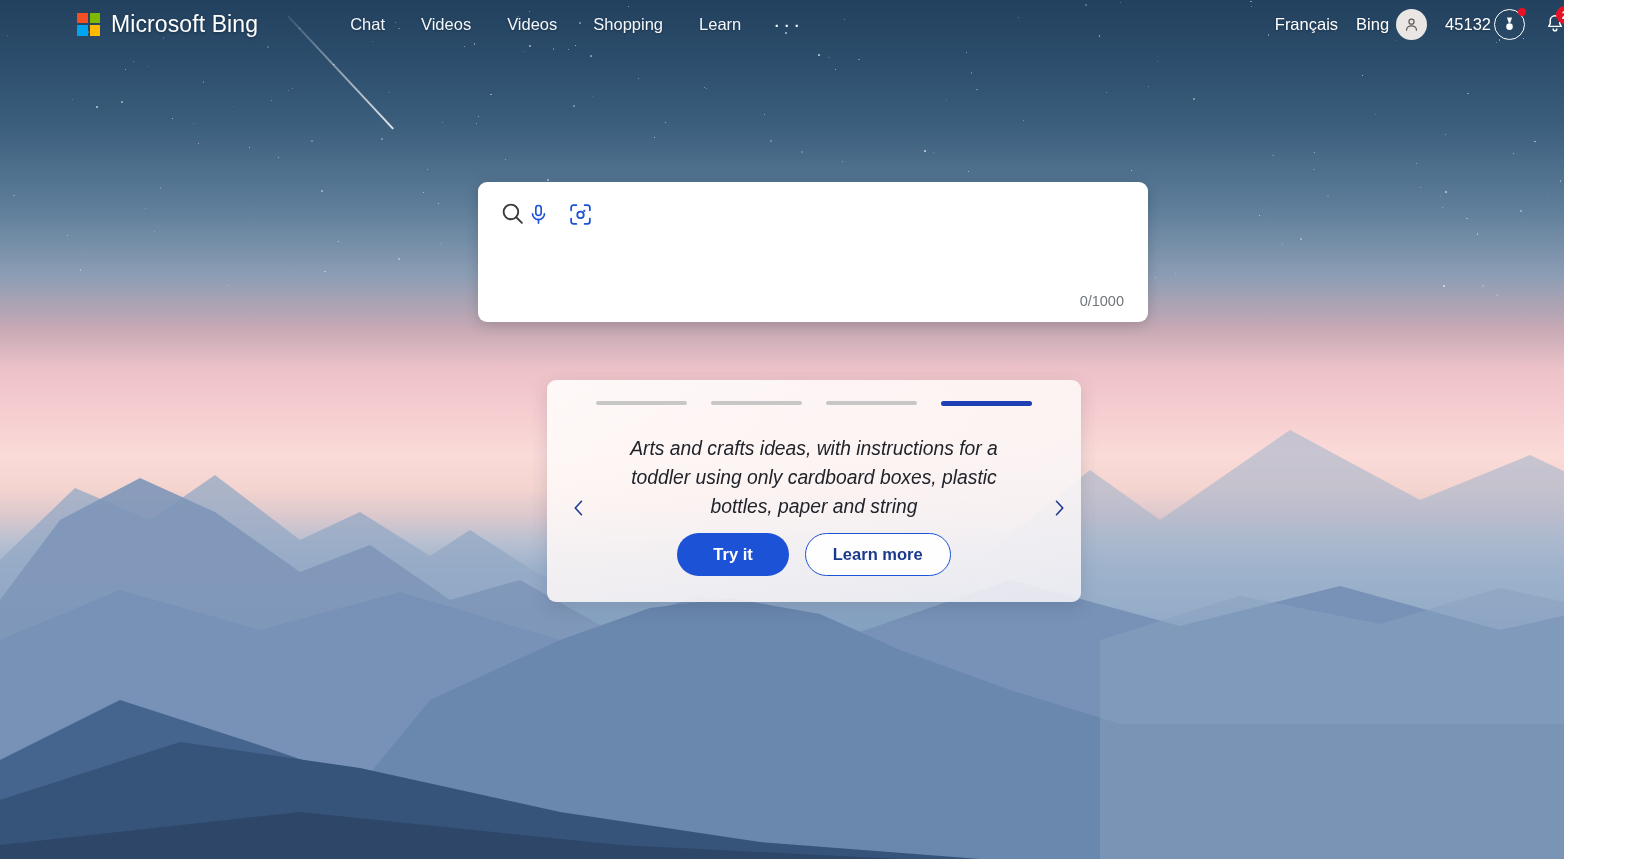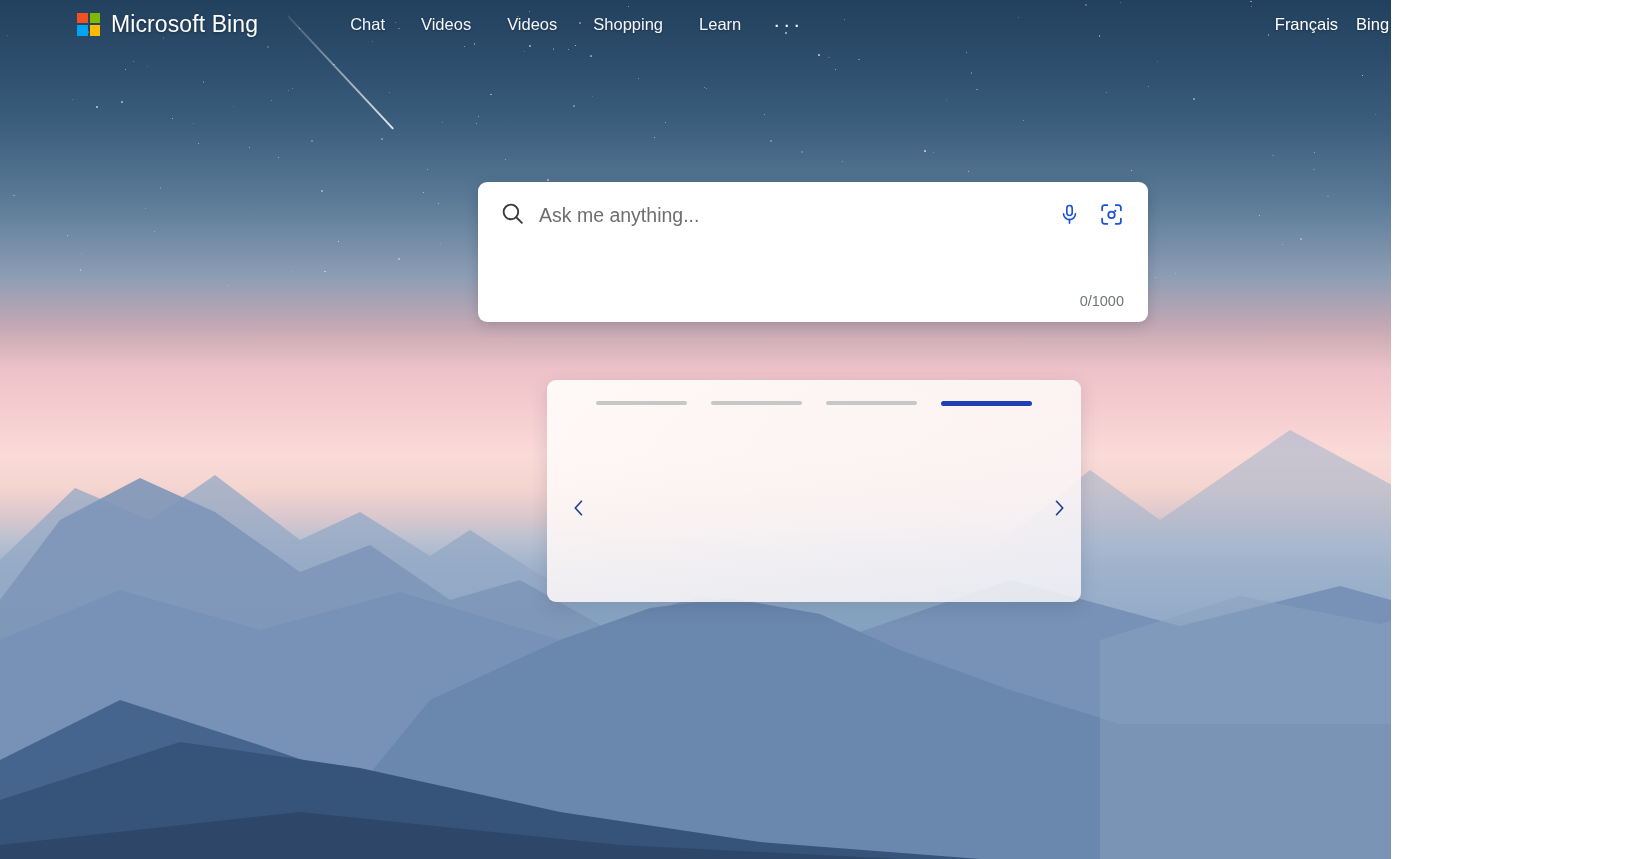--- a/index.html
+++ b/index.html
@@ -6,21 +6,21 @@
 
   html, body {
     width: 1635px;
     height: 859px;
     overflow: hidden;
     font-family: "Liberation Sans", sans-serif;
   }
 
   #stage {
     position: relative;
-    width: 1391px;
+    width: 1564px;
     height: 859px;
     overflow: hidden;
     background: #2b4a6b;
   }
 
   
   .bg-sky {
     position: absolute;
     inset: 0;
     background: linear-gradient(to bottom,
@@ -618,21 +618,20 @@
 
   <div class="searchbox">
     <div class="sb-row">
       <span class="sb-search-icon">
         <svg width="25" height="25" viewBox="0 0 24 24" fill="none" stroke="#3b3b3b" stroke-width="1.8">
           <circle cx="10.5" cy="10.5" r="7"></circle>
           <path d="M15.6 15.6 L21 21" stroke-linecap="round"></path>
         </svg>
       </span>
 
-      <input class="sb-input" type="text" placeholder="Ask me anything..." style="">
 
       <span class="sb-actions">
         <button class="sb-icon-btn" aria-label="voice search">
           <svg width="23" height="23" viewBox="0 0 24 24" fill="none" stroke="#1b52d6" stroke-width="1.7">
             <rect x="9.2" y="2.6" width="5.6" height="10.4" rx="2.8"></rect>
             <path d="M5.8 11.2a6.2 6.2 0 0 0 12.4 0" stroke-linecap="round"></path>
             <path d="M12 17.4v3.6" stroke-linecap="round"></path>
           </svg>
         </button>
         <button class="sb-icon-btn" aria-label="visual search">
@@ -653,21 +652,26 @@
 
   <div class="card">
 
     <div class="bars">
       <div class="bar"></div>
       <div class="bar"></div>
       <div class="bar"></div>
       <div class="bar active"></div>
     </div>
 
-
+    <div class="card-text">Arts and crafts ideas, with instructions for a toddler using only cardboard boxes, plastic bottles, paper and string</div>
+
+    <div class="card-btns">
+      <button class="btn-primary">Try it</button>
+      <button class="btn-secondary">Learn more</button>
+    </div>
   </div>
 
   <div class="arrow arrow-prev" style="left:562px; top:491px; transform:none;">
     <svg width="20" height="20" viewBox="0 0 24 24" fill="none" stroke="#1b3a8f" stroke-width="1.9">
       <path d="M15 4 L7.5 12 L15 20" stroke-linecap="round" stroke-linejoin="round"></path>
     </svg>
   </div>
 
   <div class="arrow arrow-next" style="left:1042px; top:491px; transform:none;">
     <svg width="20" height="20" viewBox="0 0 24 24" fill="none" stroke="#1b3a8f" stroke-width="1.9">

